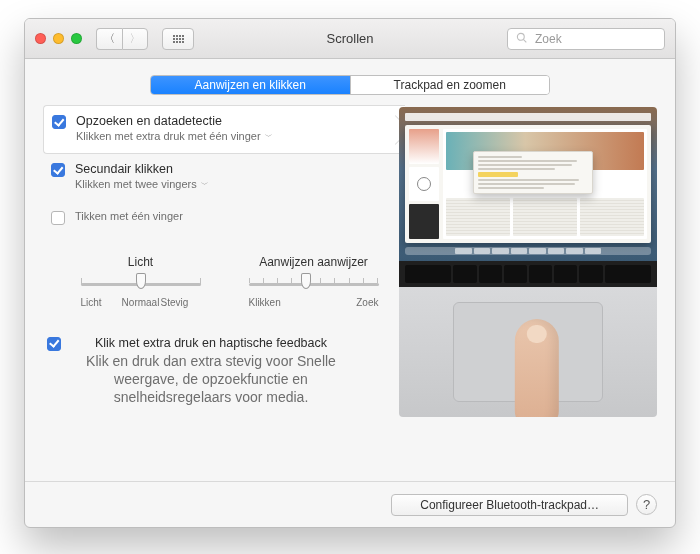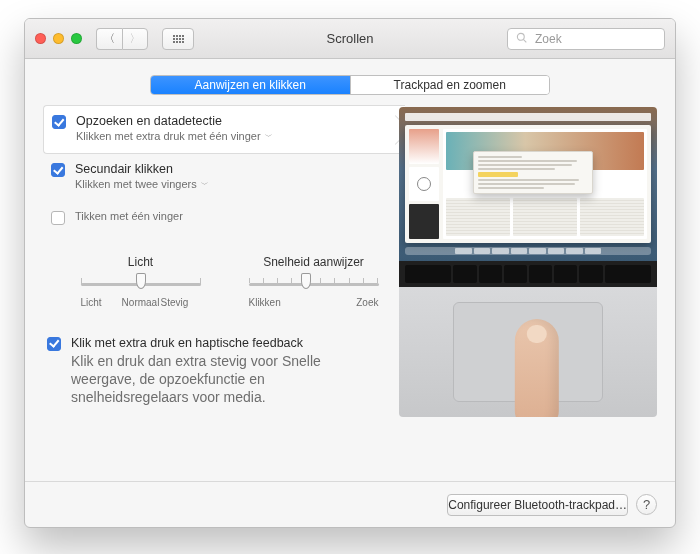--- a/index.html
+++ b/index.html
@@ -111,21 +111,21 @@
   .track .line{height:3px;background:#bfbfbf;border-radius:2px;}
   .track .ticks{position:absolute;left:0;right:0;top:3px;display:flex;justify-content:space-between;}
   .track .ticks i{width:1px;height:6px;background:#bfbfbf;display:block;}
   .track.many .ticks i{height:5px;}
   .knob{position:absolute;top:-2px;width:10px;height:16px;transform:translateX(-50%);}
   .knob::before{content:"";position:absolute;inset:0;background:#fafafa;border:1px solid #9a9a9a;border-radius:2px 2px 50% 50%/2px 2px 8px 8px;}
   .slabels{display:flex;justify-content:space-between;width:100%;font-size:10px;color:#6e6e6e;margin-top:2px;}
   .slabels.three span{flex:1;text-align:center;} .slabels.three span:first-child{text-align:left;}.slabels.three span:last-child{text-align:left;}
 
   
-  .force{display:flex;align-items:flex-start;gap:10px;margin:28px 0 0 4px;}
+  .force{display:flex;align-items:flex-start;gap:10px;margin:28px 0 0 4px;text-align:center;}
   .force .tcol{max-width:280px;}
   .force .t1{font-size:12.5px;color:var(--text);}
   .force .t2{font-size:14px;color:var(--muted);line-height:1.3;margin-top:2px;}
 
   
   .laptop{width:258px;height:310px;display:flex;flex-direction:column;border-radius:4px;overflow:hidden;margin-top:2px;}
   .screen{flex:1.05;background:linear-gradient(180deg,#8a6a4f 0%,#54708a 40%,#3b5a74 100%);position:relative;padding:6px;}
   .screen .menubar{height:8px;background:rgba(255,255,255,.85);border-radius:1px;margin-bottom:4px;}
   .screen .winder{background:#f7f6f2;height:118px;border-radius:2px;display:flex;padding:4px;gap:4px;box-shadow:0 3px 8px rgba(0,0,0,.3);}
   .thumbs{width:30px;display:flex;flex-direction:column;gap:3px;}
@@ -149,21 +149,21 @@
   .keys i{flex:1;background:#0f0f0f;border-radius:2px;}
   .keys i.wide{flex:2;}
   .body{flex:1;background:linear-gradient(#d8d9db,#c7c8ca);display:flex;align-items:center;justify-content:center;position:relative;}
   .tp{width:150px;height:100px;background:#cfd0d2;border:1px solid #b9babc;border-radius:6px;}
   .finger{position:absolute;bottom:-12px;left:50%;width:44px;height:110px;transform:translateX(-30%);background:linear-gradient(#e9c6ad,#dcae90);border-radius:22px 22px 18px 18px;box-shadow:inset -6px 0 10px rgba(0,0,0,.08);}
   .finger::before{content:"";position:absolute;top:6px;left:50%;transform:translateX(-50%);width:20px;height:18px;border-radius:10px;background:#f2d9c4;}
 
   
   .footer{height:46px;display:flex;align-items:center;justify-content:flex-end;gap:8px;padding:0 18px;border-top:1px solid #d9d9d9;}
   .bigbtn{
-    height:22px;padding:0 0;font-size:12px;color:#333;
+    height:22px;padding:0 28px;font-size:12px;color:#333;
     background:linear-gradient(#fefefe,#f0f0f0);border:1px solid var(--border);border-radius:4px;
     display:flex;align-items:center;
   }
   .help{width:21px;height:21px;border-radius:50%;border:1px solid var(--border);background:linear-gradient(#fefefe,#f0f0f0);display:flex;align-items:center;justify-content:center;color:#555;font-size:13px;}
 </style>
 </head>
 <body>
 
 <div class="stage">
   <div class="window">
@@ -269,21 +269,21 @@
               <div class="knob" style="left:50%"></div>
             </div>
             <div class="slabels three" style="width:120px">
               <span>Licht</span>
               <span>Normaal</span>
               <span>Stevig</span>
             </div>
           </div>
 
           <div class="scol" style="width:140px">
-            <div class="cap">Snelheid aanwijzer</div>
+            <div class="cap">Aanwijzen aanwijzer</div>
             <div class="track many" style="width:130px">
               <div class="line" style="width:130px"></div>
               <div class="ticks">
                   <i></i>
                   <i></i>
                   <i></i>
                   <i></i>
                   <i></i>
                   <i></i>
                   <i></i>

